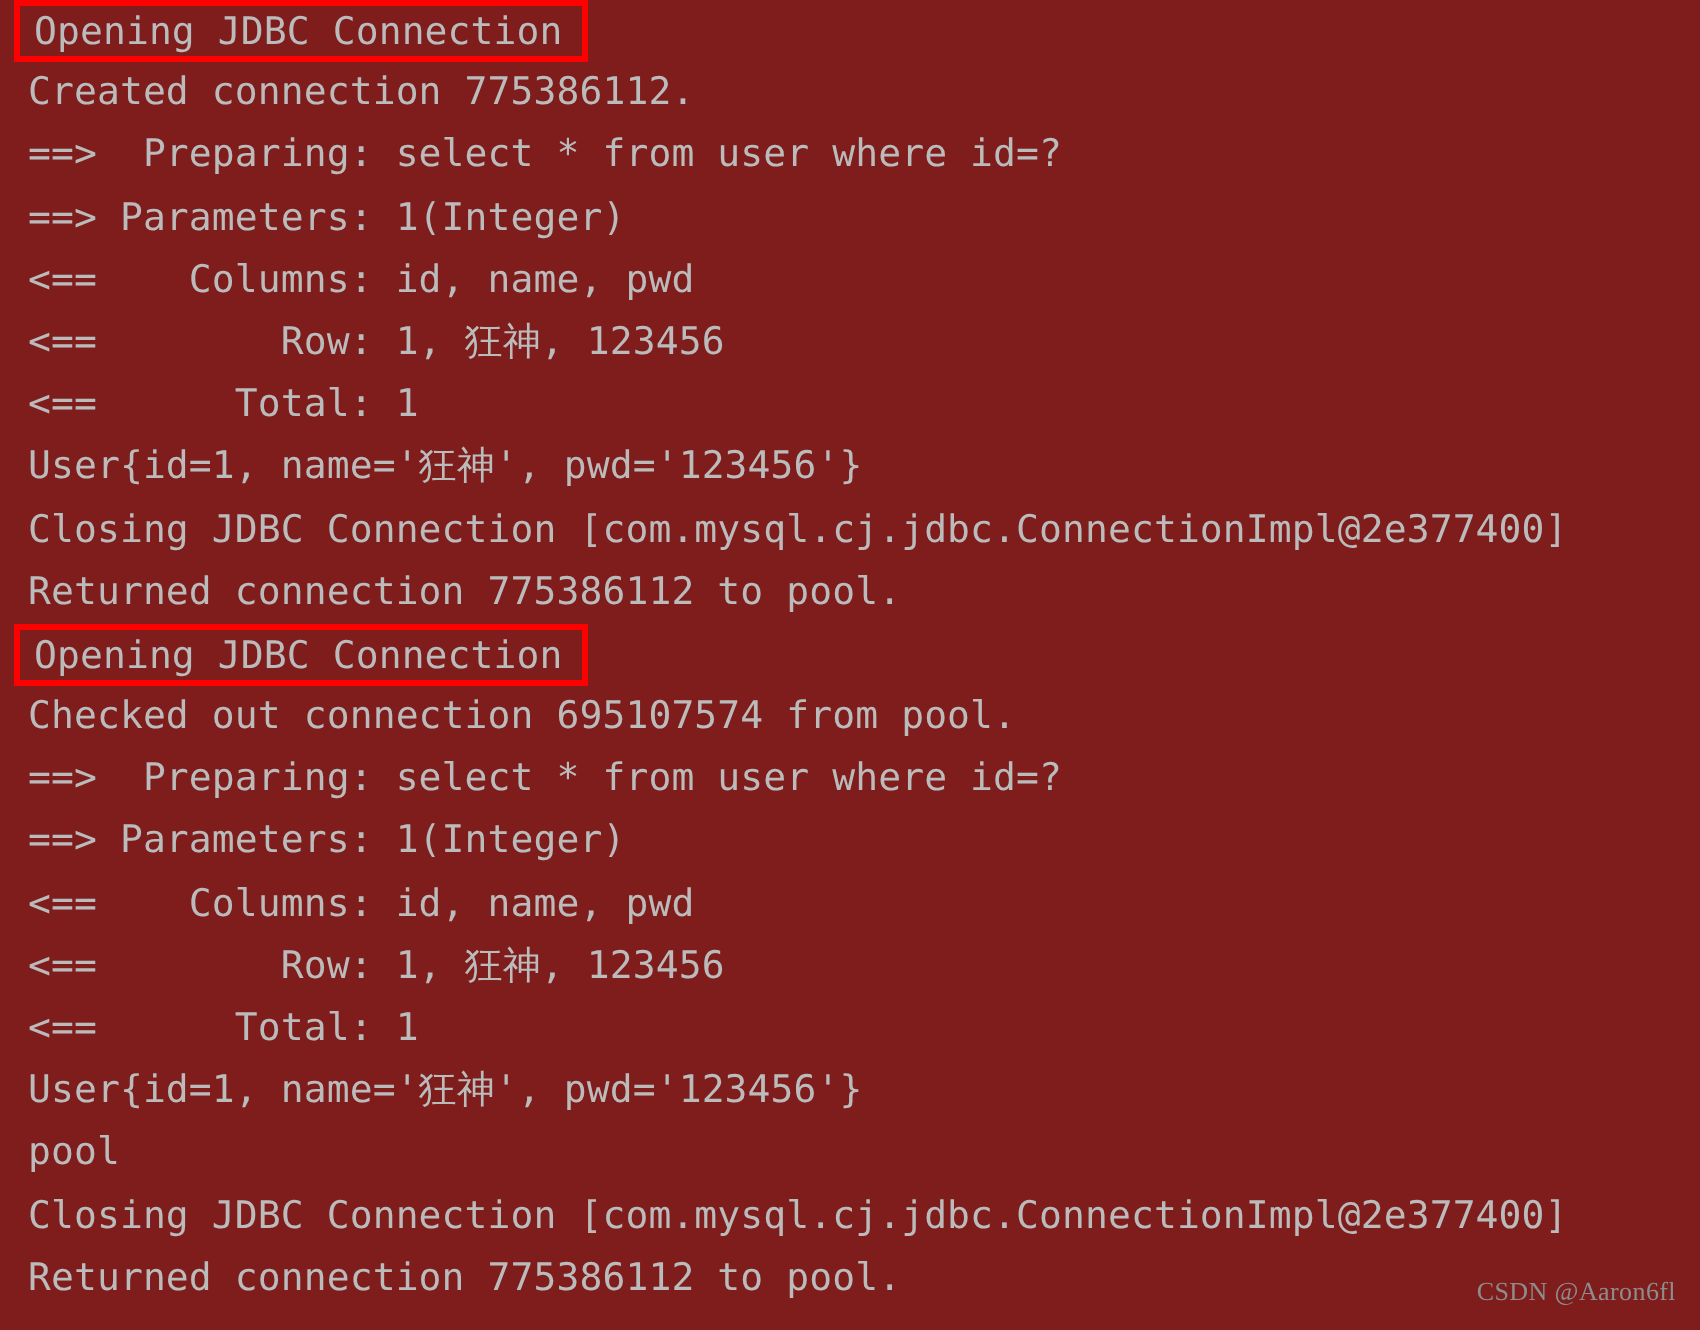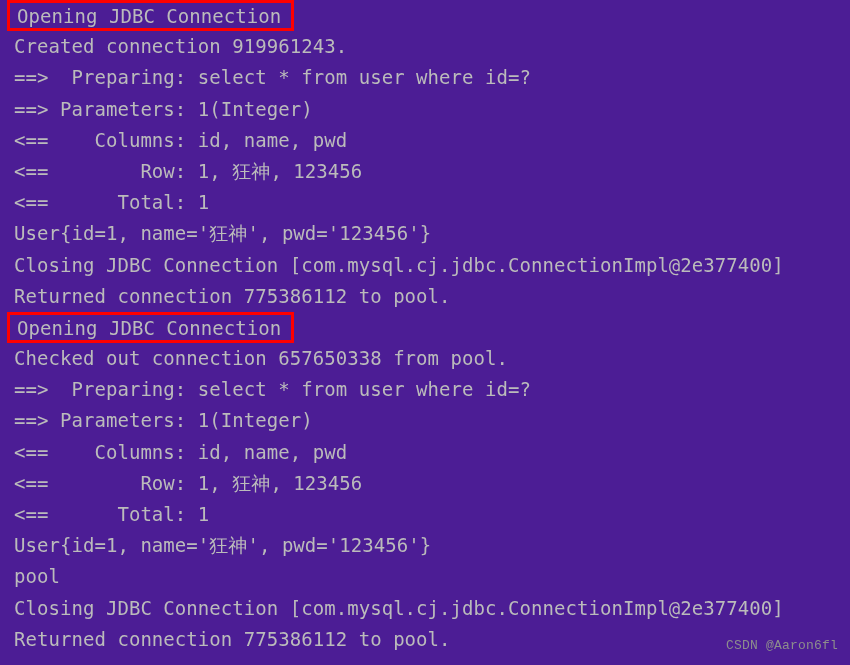--- a/index.html
+++ b/index.html
@@ -4,21 +4,21 @@
 <style>
   html, body {
     margin: 0;
     padding: 0;
     background: #2b2b2b;
   }
   #console {
     position: relative;
     width: 850px;
     height: 665px;
-    background: #4c1d95;
+    background: #7f1d1d;
     overflow: hidden;
     font-family: "DejaVu Sans Mono", "Liberation Mono", monospace;
     font-size: 19px;
     line-height: 31.2px;
     color: #bbbbbb;
     box-sizing: border-box;
     padding: 0;
   }
   .log-line {
     position: relative;
@@ -41,44 +41,44 @@
     height: 31px;
     line-height: 26px;
     vertical-align: top;
     margin-left: 7px;
     white-space: pre;
   }
   .watermark {
     position: absolute;
     right: 12px;
     bottom: 4px;
-    font-family: Liberation Mono, monospace;
+    font-family: Liberation Serif, serif;
     font-size: 13px;
     color: #8d8d8d;
     letter-spacing: 0.2px;
     white-space: pre;
   }
 </style>
 </head>
 <body>
 
 <div id="console">
   <div id="log-lines">
       <div class="log-line boxed"><span class="boxed-inner">Opening JDBC Connection</span></div>
-      <div class="log-line">Created connection 919961243.</div>
+      <div class="log-line">Created connection 775386112.</div>
       <div class="log-line">==&gt;  Preparing: select * from user where id=?</div>
       <div class="log-line">==&gt; Parameters: 1(Integer)</div>
       <div class="log-line">&lt;==    Columns: id, name, pwd</div>
       <div class="log-line">&lt;==        Row: 1, 狂神, 123456</div>
       <div class="log-line">&lt;==      Total: 1</div>
       <div class="log-line">User{id=1, name='狂神', pwd='123456'}</div>
       <div class="log-line">Closing JDBC Connection [com.mysql.cj.jdbc.ConnectionImpl@2e377400]</div>
       <div class="log-line">Returned connection 775386112 to pool.</div>
       <div class="log-line boxed"><span class="boxed-inner">Opening JDBC Connection</span></div>
-      <div class="log-line">Checked out connection 657650338 from pool.</div>
+      <div class="log-line">Checked out connection 695107574 from pool.</div>
       <div class="log-line">==&gt;  Preparing: select * from user where id=?</div>
       <div class="log-line">==&gt; Parameters: 1(Integer)</div>
       <div class="log-line">&lt;==    Columns: id, name, pwd</div>
       <div class="log-line">&lt;==        Row: 1, 狂神, 123456</div>
       <div class="log-line">&lt;==      Total: 1</div>
       <div class="log-line">User{id=1, name='狂神', pwd='123456'}</div>
       <div class="log-line">pool</div>
       <div class="log-line">Closing JDBC Connection [com.mysql.cj.jdbc.ConnectionImpl@2e377400]</div>
       <div class="log-line">Returned connection 775386112 to pool.</div>
     </div>

